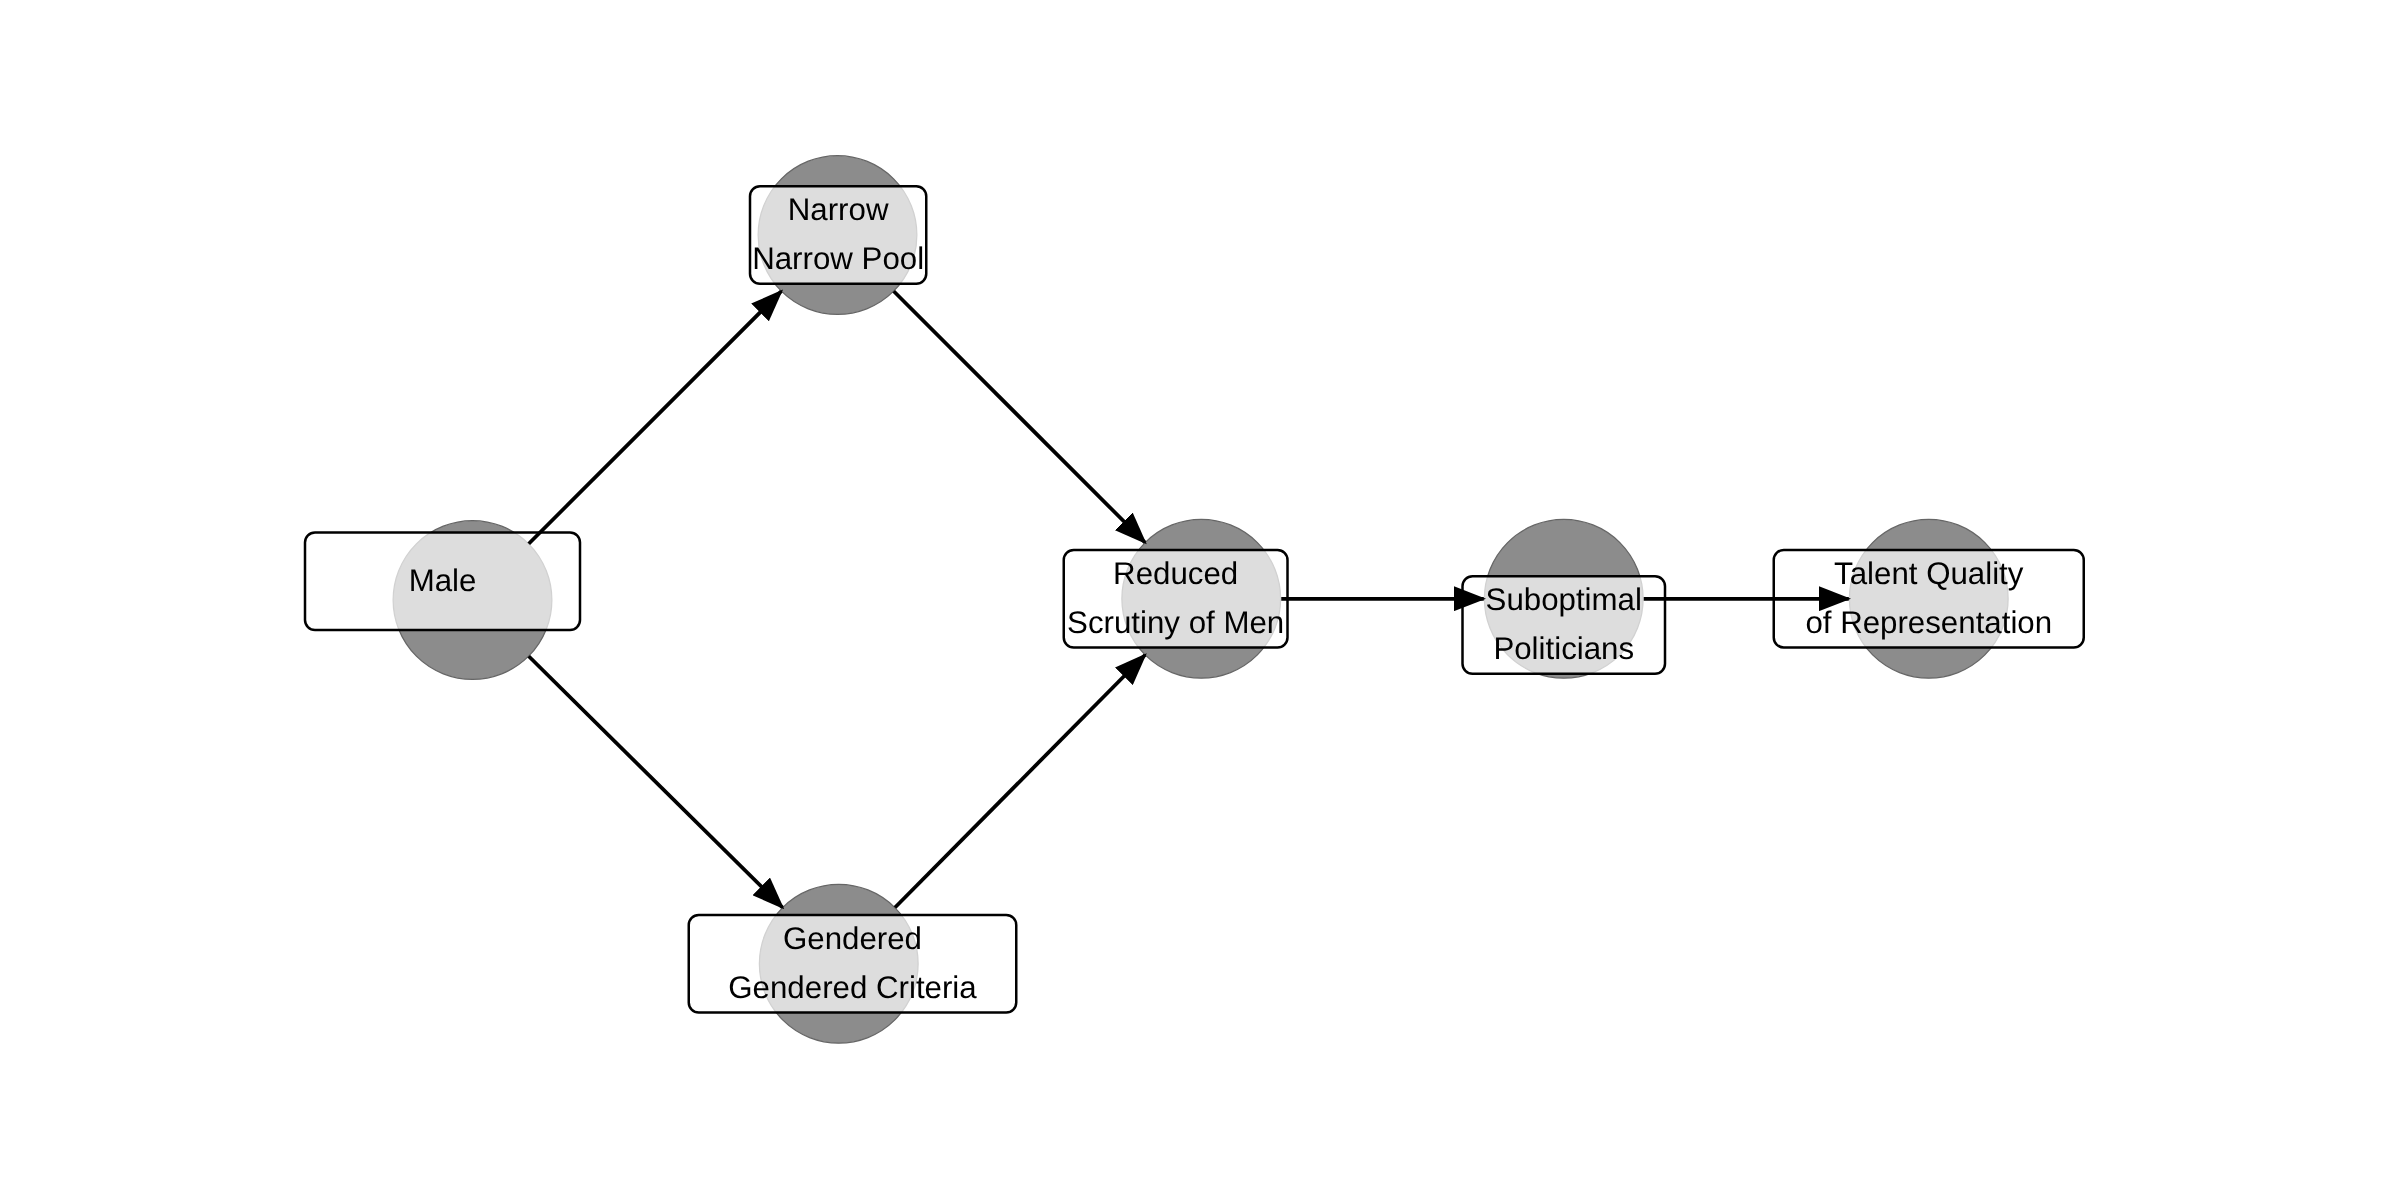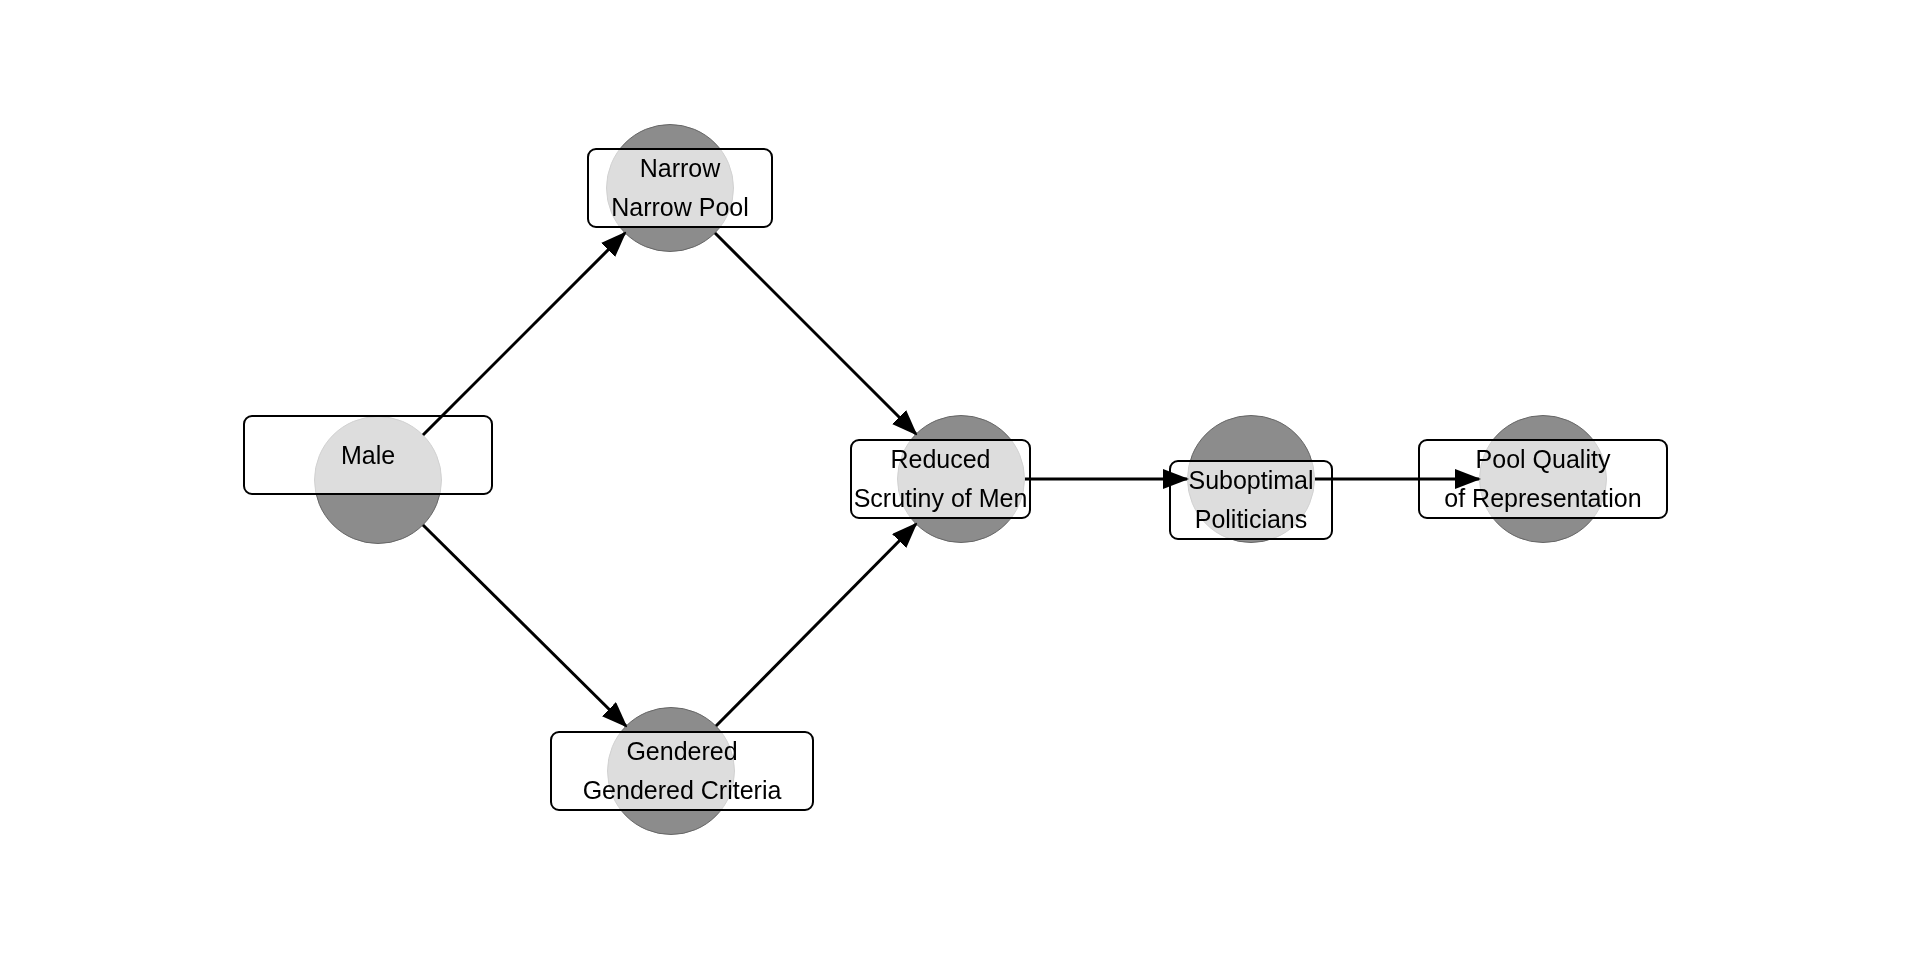--- a/index.html
+++ b/index.html
@@ -61,22 +61,22 @@
   }
 
   
   #circle-male        { left: 314px;  top: 416px; }
   #circle-narrow      { left: 606px;  top: 124px; }
   #circle-gendered    { left: 607px;  top: 707px; }
   #circle-reduced     { left: 897px;  top: 415px; }
   #circle-suboptimal  { left: 1187px; top: 415px; }
   #circle-lower       { left: 1479px; top: 415px; }
 
-  #box-male        { left: 243px;  top: 415px; width: 250px; }
-  #box-narrow      { left: 587px;  top: 148px; width: 186px; }
+  #box-male        { left: 243px;  top: 425px; width: 222px; }
+  #box-narrow      { left: 599px;  top: 148px; width: 143px; }
   #box-gendered    { left: 550px;  top: 731px; width: 264px; }
   #box-reduced     { left: 850px;  top: 439px; width: 181px; }
   #box-suboptimal  { left: 1169px; top: 460px; width: 164px; }
   #box-lower       { left: 1418px; top: 439px; width: 250px; }
 </style>
 </head>
 <body>
 
 <div class="canvas">
 
@@ -100,21 +100,21 @@
   </div>
   <div class="node-box" id="box-reduced">
     <span>Reduced</span>
     <span>Scrutiny of Men</span>
   </div>
   <div class="node-box" id="box-suboptimal">
     <span>Suboptimal</span>
     <span>Politicians</span>
   </div>
   <div class="node-box" id="box-lower">
-    <span>Pool Quality</span>
+    <span>Talent Quality</span>
     <span>of Representation</span>
   </div>
 
   <svg class="edges-layer" width="1920" height="960" viewBox="0 0 1920 960" xmlns="http://www.w3.org/2000/svg">
     <defs>
       <marker id="arrow" viewBox="0 0 26 20" markerWidth="26" markerHeight="20" refX="24" refY="10" orient="auto" markerUnits="userSpaceOnUse">
         <path d="M0,0 L26,10 L0,20 Z" fill="#000000"></path>
       </marker>
     </defs>
     <line class="edge-line" x1="423" y1="435" x2="625" y2="233" marker-end="url(#arrow)"></line>

